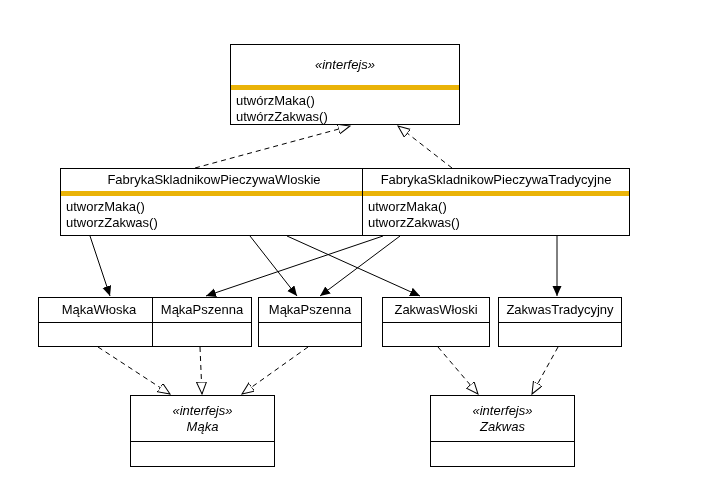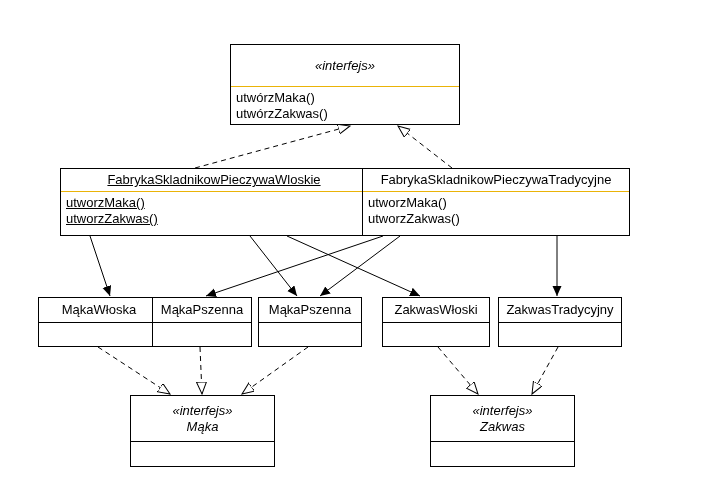--- a/index.html
+++ b/index.html
@@ -40,35 +40,35 @@
     display: flex;
     flex-direction: column;
     align-items: center;
     justify-content: center;
     text-align: center;
     white-space: nowrap;
     overflow: hidden;
   }
   .italic { font-style: italic; }
   .comp-methods {
-    border-top: 1px solid #eab308;
+    border-top: 5px solid #eab308;
     padding: 3px 5px 0 5px;
     flex: 1 1 auto;
     overflow: hidden;
   }
   .method { line-height: 16px; white-space: nowrap; }
   .comp-empty {
     border-top: 1px solid #000000;
     flex: 1 1 auto;
   }
 
   
   .box-abstract-factory   { left: 230px; top: 44px;  width: 230px; height: 81px; }
   .box-abstract-factory .comp-title { height: 41px; }
-  .box-factory-wloskie    { left: 60px;  top: 168px; width: 308px; height: 68px; text-decoration: underline; }
+  .box-factory-wloskie    { left: 60px;  top: 168px; width: 308px; height: 68px; }
   .box-factory-tradycyjne { left: 362px; top: 168px; width: 268px; height: 68px; }
   .box-factory-wloskie .comp-title,
   .box-factory-tradycyjne .comp-title { height: 22px; }
   .box-product { top: 297px; height: 50px; }
   .box-product .comp-title { height: 24px; }
   .box-maka-wloska        { left: 38px;  width: 122px; }
   .box-maka-zytnia        { left: 152px; width: 100px; }
   .box-maka-pszenna       { left: 258px; width: 104px; }
   .box-zakwas-wloski      { left: 382px; width: 108px; }
   .box-zakwas-tradycyjny  { left: 498px; width: 124px; }

